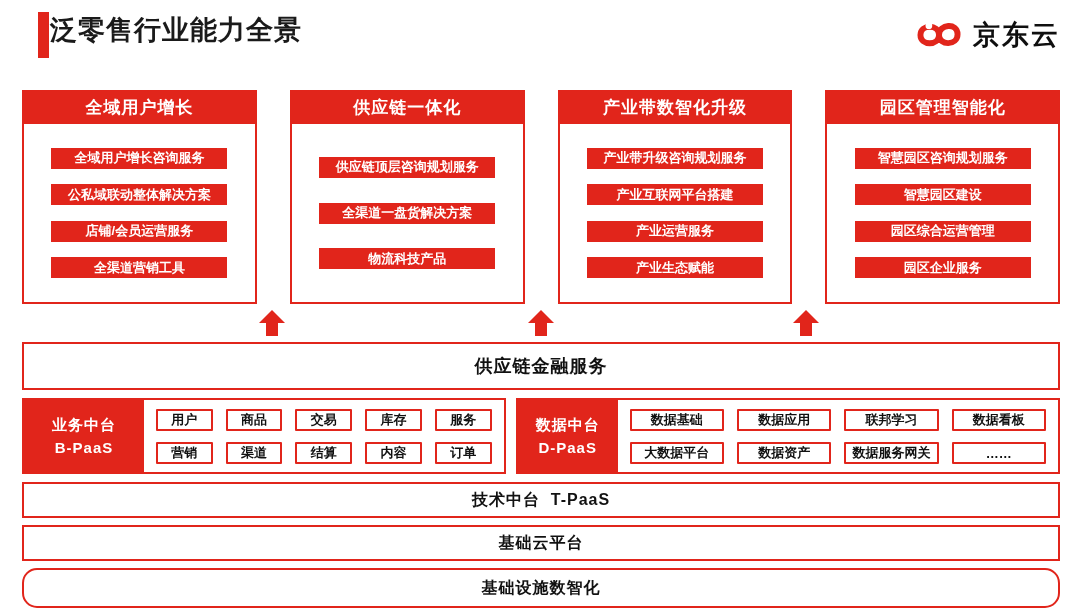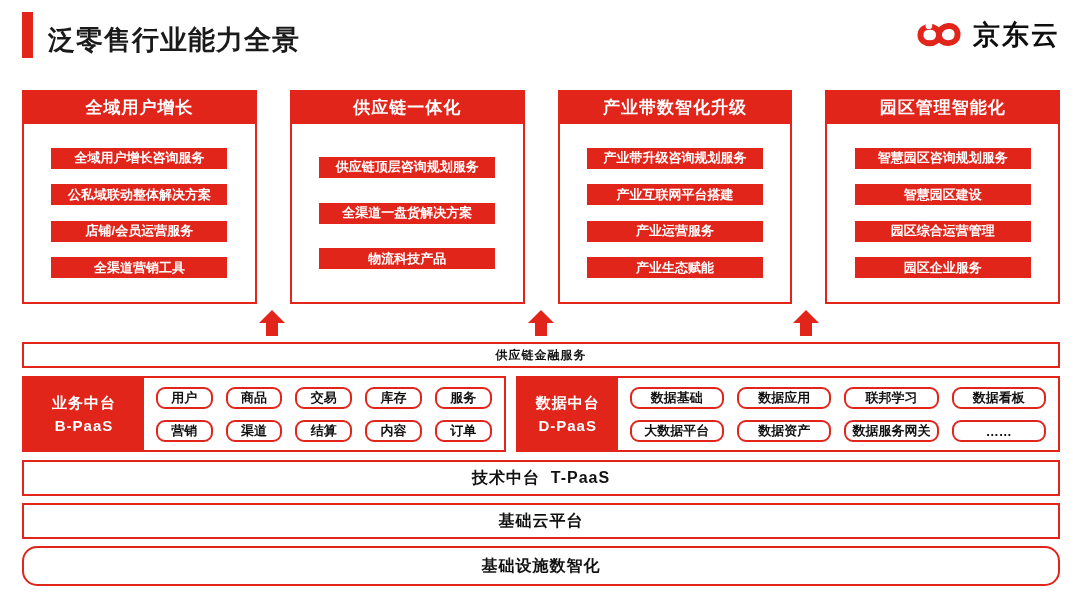--- a/index.html
+++ b/index.html
@@ -9,21 +9,21 @@
     position: relative; overflow: hidden;
     font-family: "Liberation Sans", "DejaVu Sans", sans-serif;
     color: #111111;
   }
 
   
   .page-header {
     position: absolute; top: 12px; left: 22px; right: 20px;
     display: flex; justify-content: space-between; align-items: flex-start;
   }
-  .title-wrap { display: flex; align-items: flex-end; gap: 15px; }
+  .title-wrap { display: flex; align-items: flex-start; gap: 1px; margin-left: 16px; }
   .title-accent { width: 11px; height: 46px; background: #E1251B; }
   .page-title {
     font-size: 27px; font-weight: 900; letter-spacing: 1px; color: #1a1a1a;
   }
   .logo { display: flex; align-items: center; gap: 7px; padding-top: 5px; }
   .logo-text { font-size: 27px; font-weight: 900; color: #0f0f0f; letter-spacing: 2px; }
 
   
   .diagram {
     position: absolute; left: 22px; right: 20px; top: 90px;
@@ -58,39 +58,39 @@
     border-bottom: 13px solid #E1251B;
   }
   .arrow-stem { width: 12px; height: 13px; background: #E1251B; margin: 0 auto; }
 
   
   .band {
     border: 2px solid #E1251B; background: #ffffff;
     display: flex; align-items: center; justify-content: center;
     font-weight: bold; color: #111111;
   }
-  .finance-band { height: 26px; font-size: 12px; letter-spacing: 1px; margin-bottom: 8px; }
+  .finance-band { height: 48px; font-size: 18px; letter-spacing: 1px; margin-bottom: 8px; }
 
   
   .paas-row { display: flex; gap: 10px; height: 76px; margin-bottom: 8px; }
   .paas-band { border: 2px solid #E1251B; background: #ffffff; display: flex; }
   .paas-band.b { flex: 0 0 46.6%; }
   .paas-band.d { flex: 1; }
   .paas-label {
     background: #E1251B; color: #ffffff;
     display: flex; flex-direction: column; align-items: center; justify-content: center;
     font-size: 15px; font-weight: bold; line-height: 1.55; letter-spacing: 1px;
   }
   .b .paas-label { width: 120px; }
   .d .paas-label { width: 100px; }
   .paas-items { flex: 1; display: grid; padding: 9px 12px; gap: 11px 13px; }
   .cols5 { grid-template-columns: repeat(5, 1fr); }
   .cols4 { grid-template-columns: repeat(4, 1fr); }
   .chip {
-    border: 2px solid #E1251B; border-radius: 9px; background: #ffffff;
+    border: 2px solid #E1251B; border-radius: 1px; background: #ffffff;
     display: flex; align-items: center; justify-content: center;
     font-size: 13px; font-weight: bold; color: #111111; white-space: nowrap;
   }
 
   
   .bottom-band { height: 36px; font-size: 16px; letter-spacing: 1px; margin-bottom: 7px; white-space: pre; }
   .bottom-band:last-child { height: 40px; margin-bottom: 0; border-radius: 15px; }
 </style>
 </head>
 <body>

